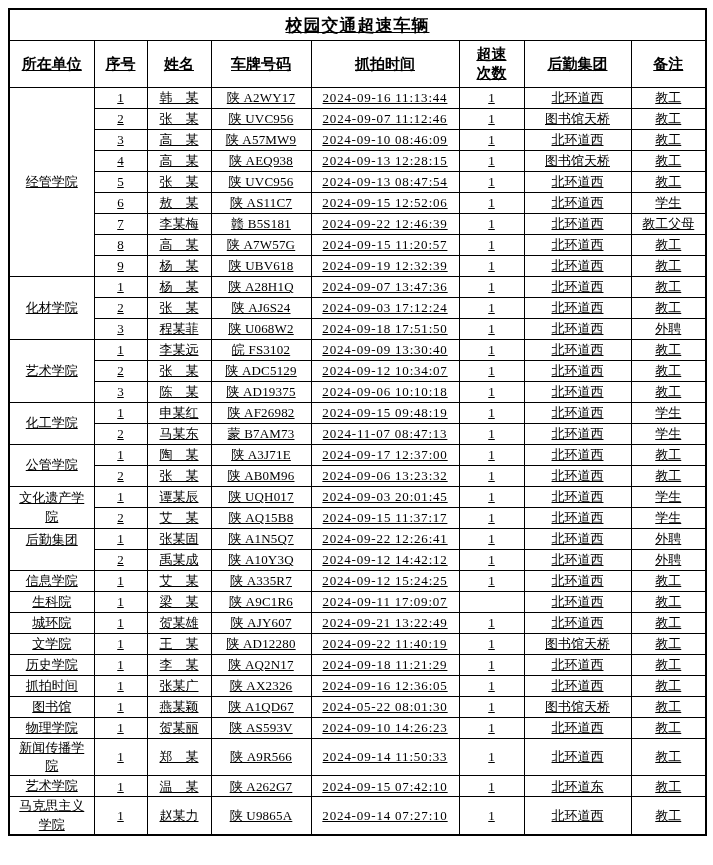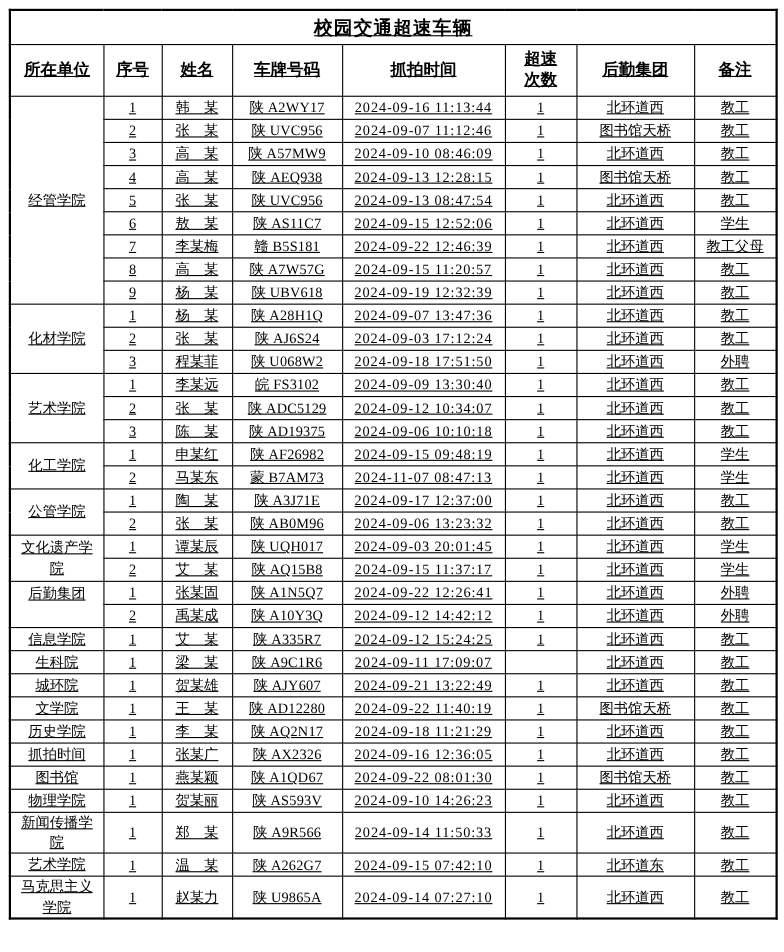--- a/index.html
+++ b/index.html
@@ -372,21 +372,21 @@
           <td class="time-cell">2024-09-16 12:36:05</td>
           <td class="count-cell">1</td>
           <td class="location-cell">北环道西</td>
           <td class="remark-cell">教工</td>
         </tr>
         <tr>
           <td rowspan="1" class="unit-cell">图书馆</td>
           <td class="seq-cell">1</td>
           <td class="name-cell">燕某颖</td>
           <td class="plate-cell">陕 A1QD67</td>
-          <td class="time-cell">2024-09-22 08:01:30</td>
+          <td class="time-cell">2024-05-22 08:01:30</td>
           <td class="count-cell">1</td>
           <td class="location-cell">图书馆天桥</td>
           <td class="remark-cell">教工</td>
         </tr>
         <tr>
           <td rowspan="1" class="unit-cell">物理学院</td>
           <td class="seq-cell">1</td>
           <td class="name-cell">贺某丽</td>
           <td class="plate-cell">陕 AS593V</td>
           <td class="time-cell">2024-09-10 14:26:23</td>

